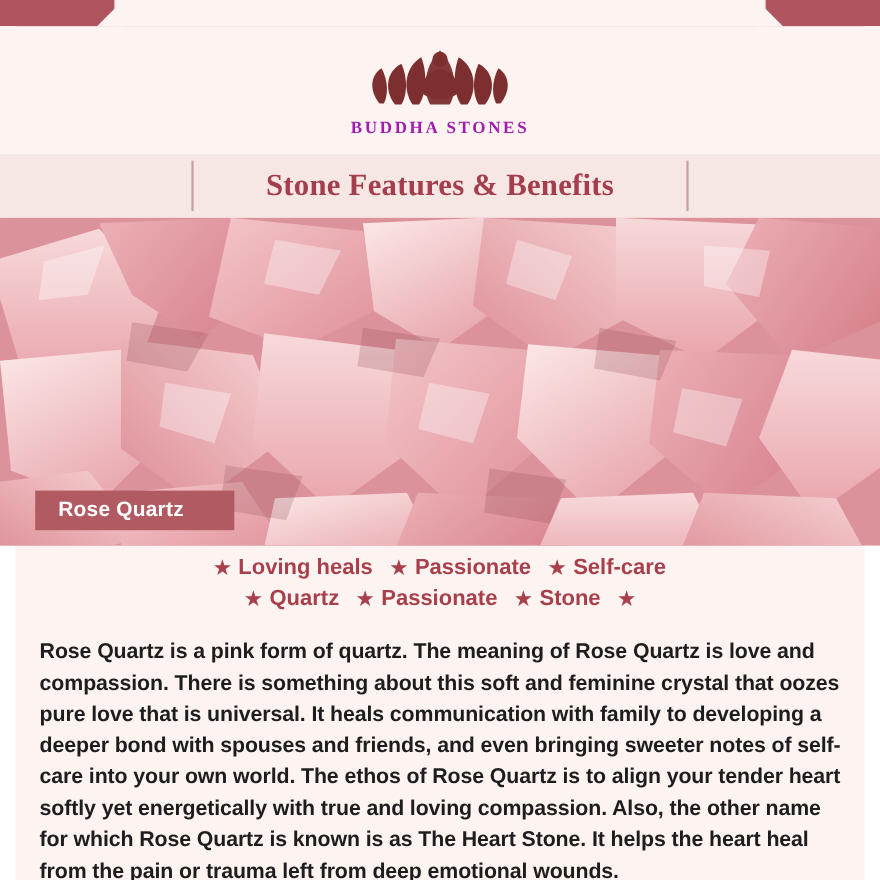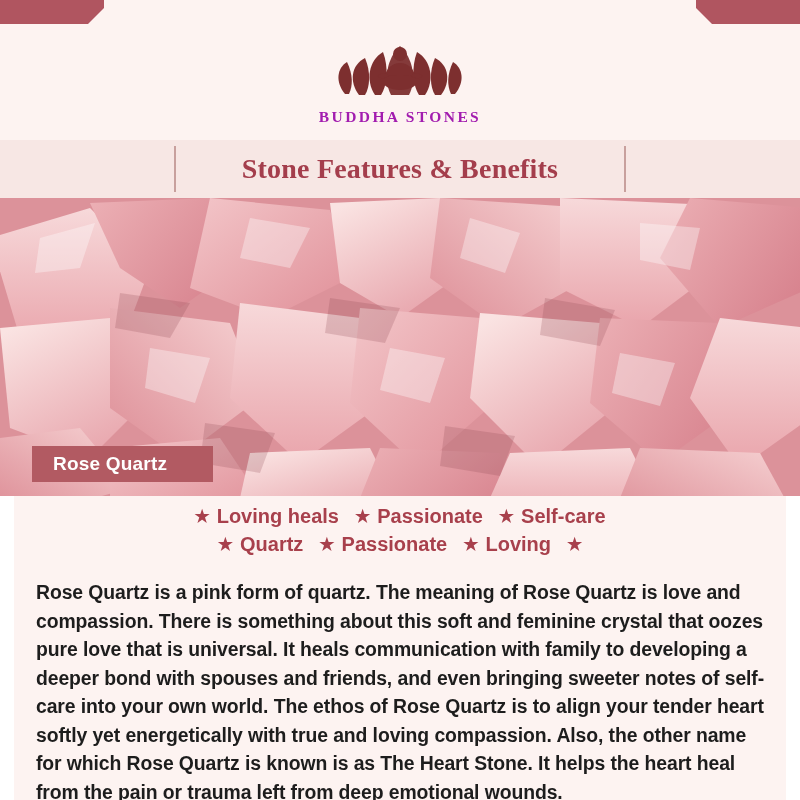--- a/index.html
+++ b/index.html
@@ -294,21 +294,21 @@
       <span class="kw">
         <span class="star">★</span>
         <span>Quartz</span>
       </span>
       <span class="kw">
         <span class="star">★</span>
         <span>Passionate</span>
       </span>
       <span class="kw">
         <span class="star">★</span>
-        <span>Loving</span>
+        <span>Stone</span>
       </span>
       <span class="kw">
         <span class="star">★</span>
       </span>
     </div>
   </div>
 
   <p class="body-copy">Rose Quartz is a pink form of quartz. The meaning of Rose Quartz is love and compassion. There is something about this soft and feminine crystal that oozes pure love that is universal. It heals communication with family to developing a deeper bond with spouses and friends, and even bringing sweeter notes of self-care into your own world. The ethos of Rose Quartz is to align your tender heart softly yet energetically with true and loving compassion. Also, the other name for which Rose Quartz is known is as The Heart Stone. It helps the heart heal from the pain or trauma left from deep emotional wounds.</p>
 
 </div>

